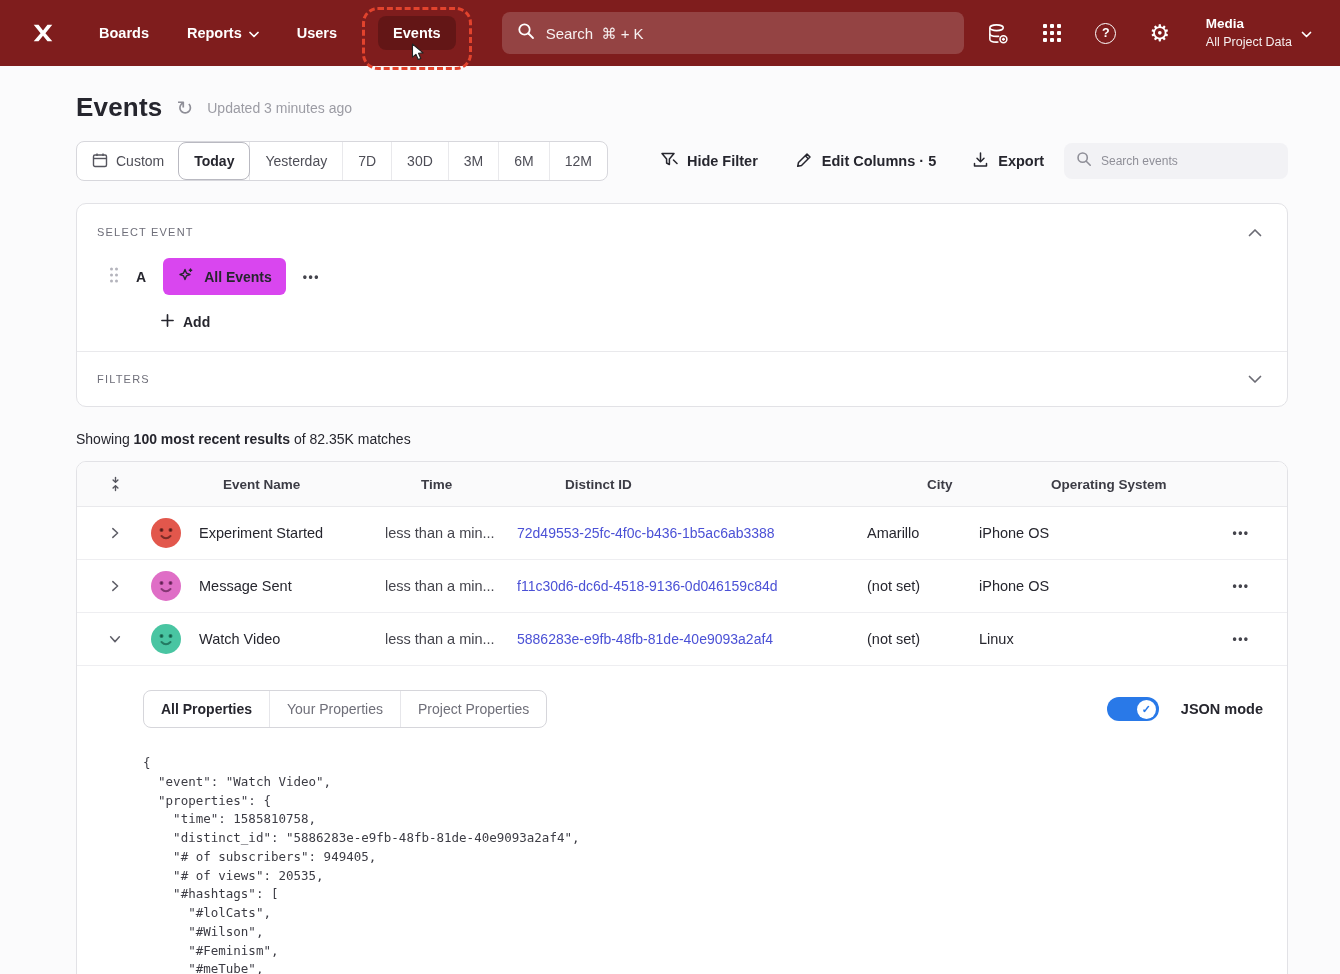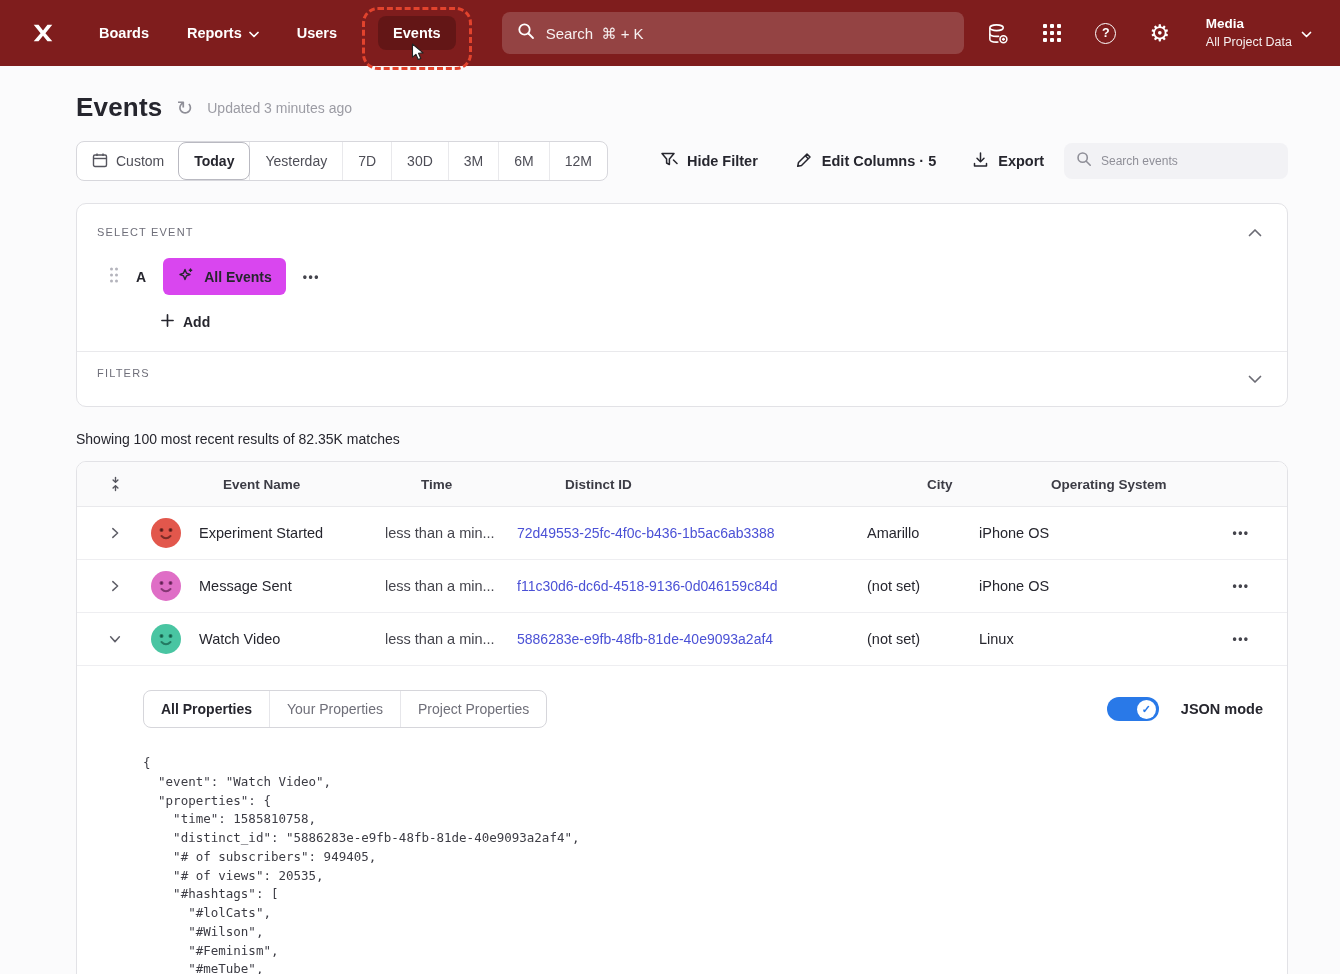--- a/index.html
+++ b/index.html
@@ -69,25 +69,25 @@
   .event-row { display:flex; align-items:center; margin-top:14px; padding-left:12px; gap:17px; }
   .row-letter { font-size:14px; font-weight:700; color:#26262e; }
   .chip { display:flex; align-items:center; gap:9px; background:#d946ef; border-radius:6px;
           padding:8px 14px; font-size:14px; font-weight:700; color:#26262e; cursor:pointer; }
   .ellipsis { font-size:12px; font-weight:700; letter-spacing:1.5px; color:#44444c;
               cursor:pointer; line-height:1; }
   .add-row { margin-top:18px; padding-left:64px; }
   .add-btn { display:inline-flex; align-items:center; gap:9px; font-size:14px; font-weight:600;
              color:#26262e; cursor:pointer; }
   .qdivider { border-top:1px solid #e9e9ec; }
-  .qsec2 { padding:15px 20px; display:flex; justify-content:space-between; }
+  .qsec2 { padding:15px 20px; display:flex; justify-content:space-between; align-items:center; }
 
   
   .summary { margin:24px 0 14px; font-size:14px; color:#26262e; }
-  .summary b { font-weight:400; }
+  .summary b { font-weight:700; }
 
   
   .tcard { border:1px solid #e2e2e6; border-radius:10px; background:#fff; overflow:hidden; }
   .tgrid { display:grid; grid-template-columns:44px 58px 186px 132px 350px 112px 1fr 60px;
            align-items:center; padding:0 16px; }
   .thead { height:45px; background:#fafafb; border-bottom:1px solid #e9e9ec;
            font-size:13.5px; font-weight:600; color:#3c3c45;gap:12px; }
   .t-row { height:53px; border-bottom:1px solid #eeeef1; font-size:14.5px; color:#26262e; }
   .t-row:last-of-type { border-bottom:none; }
   .cell { padding:0 8px 0 4px; overflow:hidden; white-space:nowrap; text-overflow:ellipsis; }

